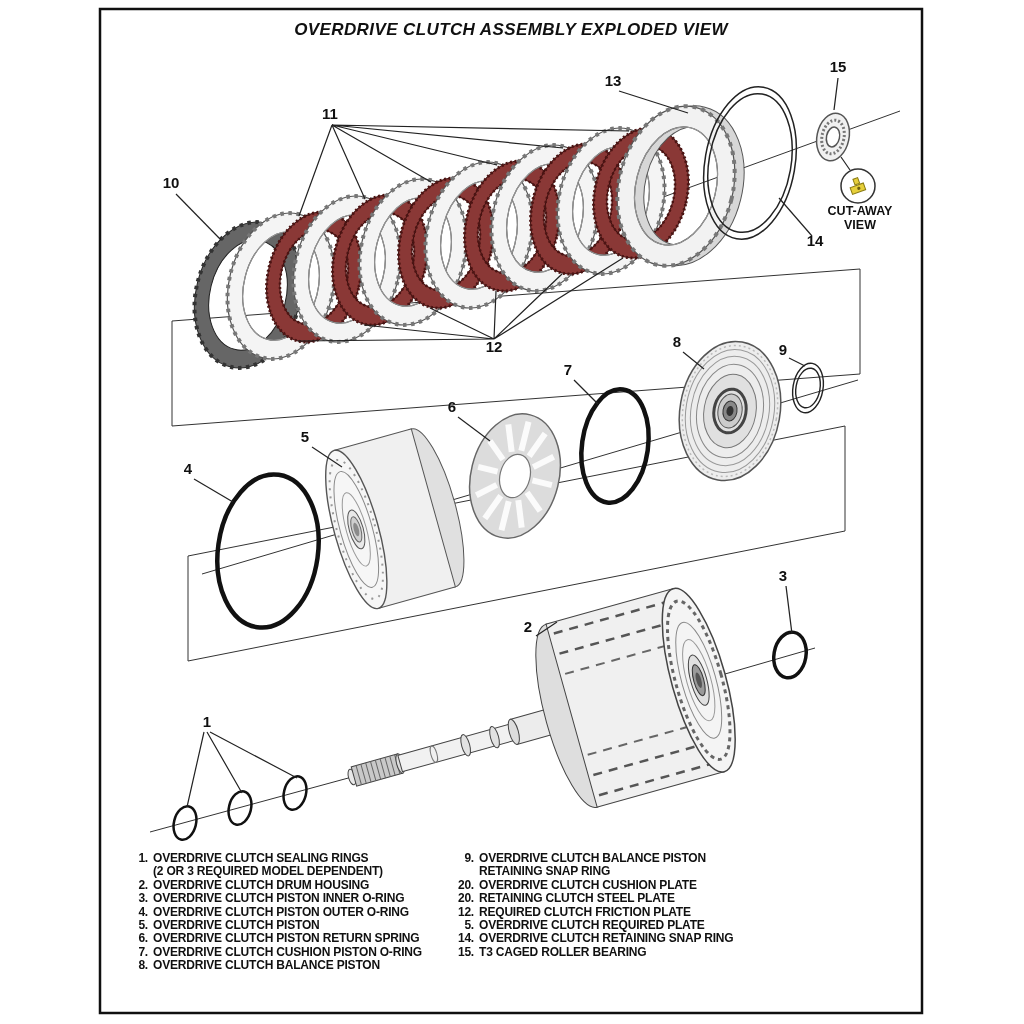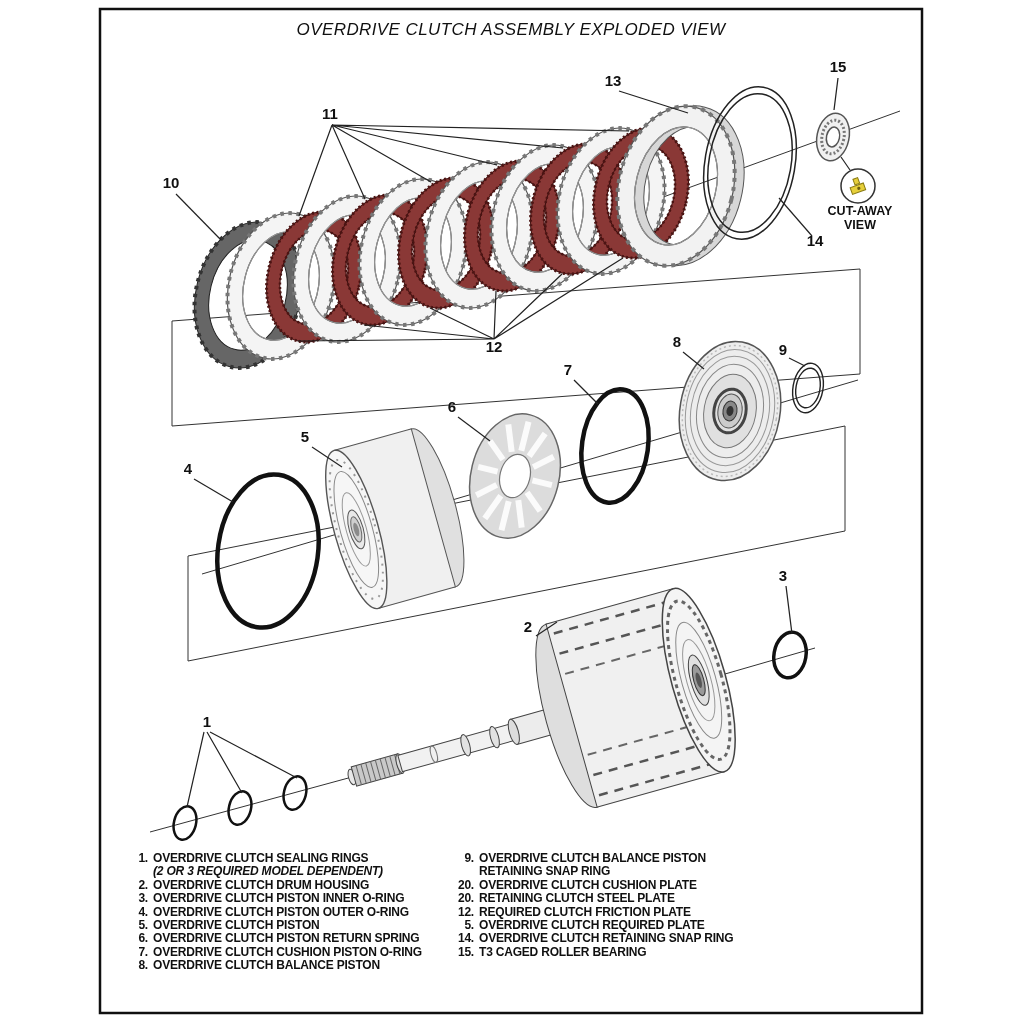--- a/index.html
+++ b/index.html
@@ -3,27 +3,27 @@
 <meta charset="utf-8">
 <style>
   html,body { margin:0; padding:0; background:#fff; }
   .page {
     position:relative; width:1024px; height:1024px; background:#fff;
     font-family:"Liberation Sans", sans-serif; color:#111; overflow:hidden;
   }
   .page svg { position:absolute; left:0; top:0; }
   .title {
     position:absolute; left:100px; top:20px; width:822px; text-align:center;
-    font-size:17px; font-weight:normal; font-style:italic; letter-spacing:.4px; color:#101010;
+    font-size:17px; font-weight:bold; font-style:italic; letter-spacing:.4px; color:#101010;
   }
   .plist { position:absolute; font-size:12px; font-weight:bold; letter-spacing:-0.2px; color:#101010; }
   .plist .row { display:flex; line-height:13.4px; white-space:nowrap; }
   .plist .num { width:22px; text-align:right; margin-right:5px; flex:none; }
   .plist.rightcol .num { width:26px; }
-  .plist .it { font-style:italic; }
+  .plist .it { }
   
   .co  { font-family:"Liberation Sans",sans-serif; font-weight:bold; font-size:15px; text-anchor:middle; fill:#101010; }
   .cav { font-family:"Liberation Sans",sans-serif; font-weight:bold; font-size:12.5px; text-anchor:middle; fill:#101010; }
   .ldr { stroke:#222; stroke-width:1.2; fill:none; }
   .thin { stroke:#333; stroke-width:1; fill:none; }
 </style>
 </head>
 <body>
 
 <div class="page">

